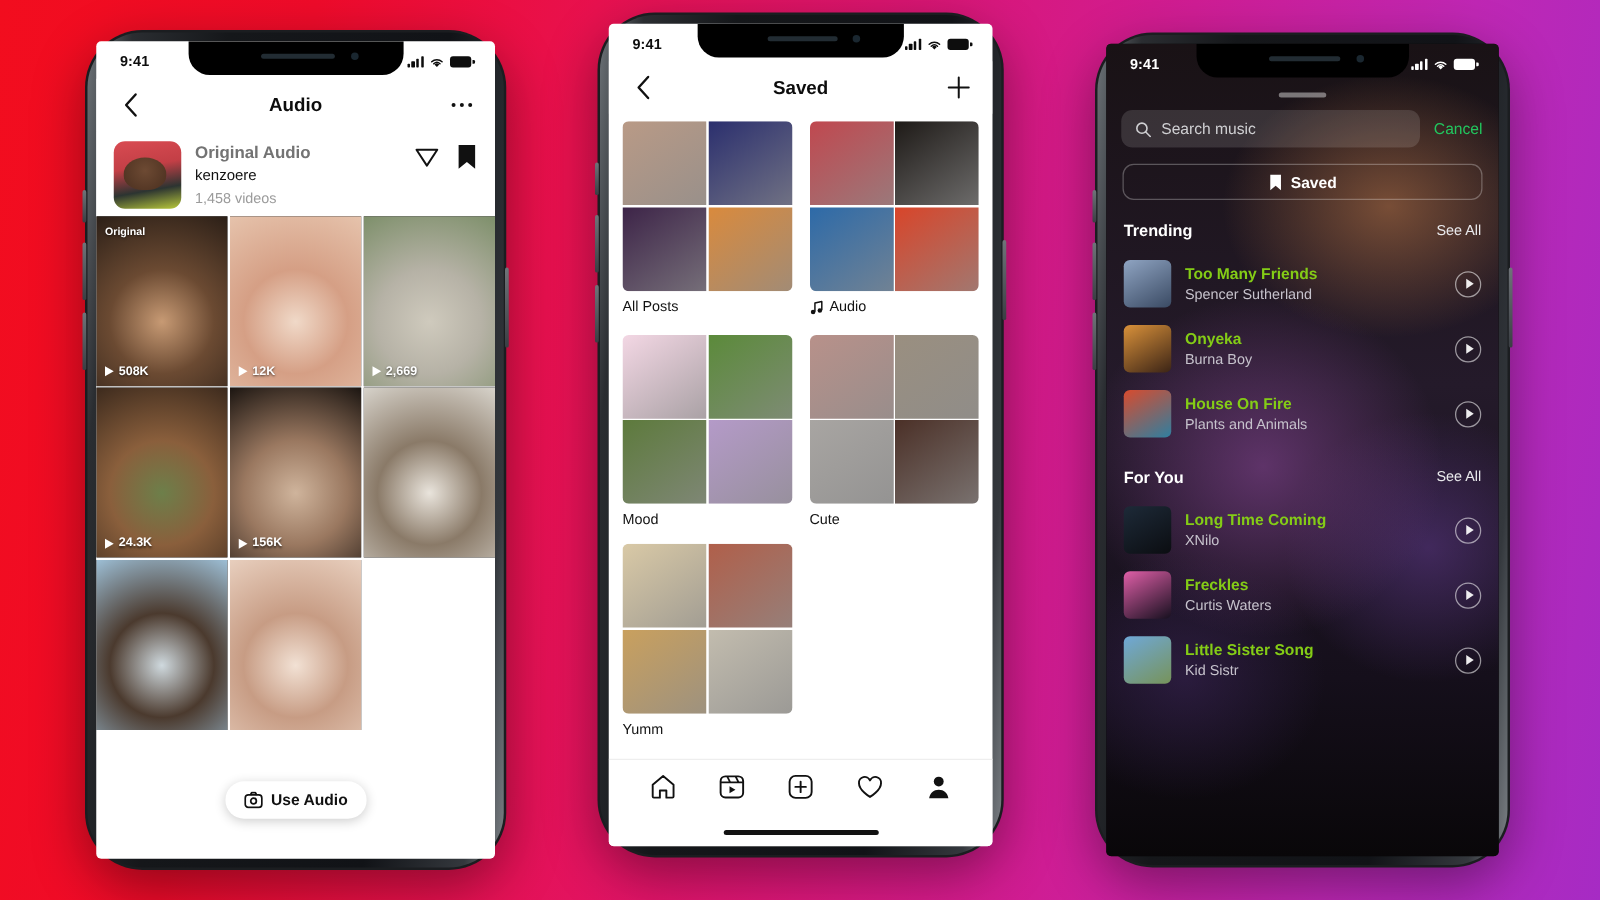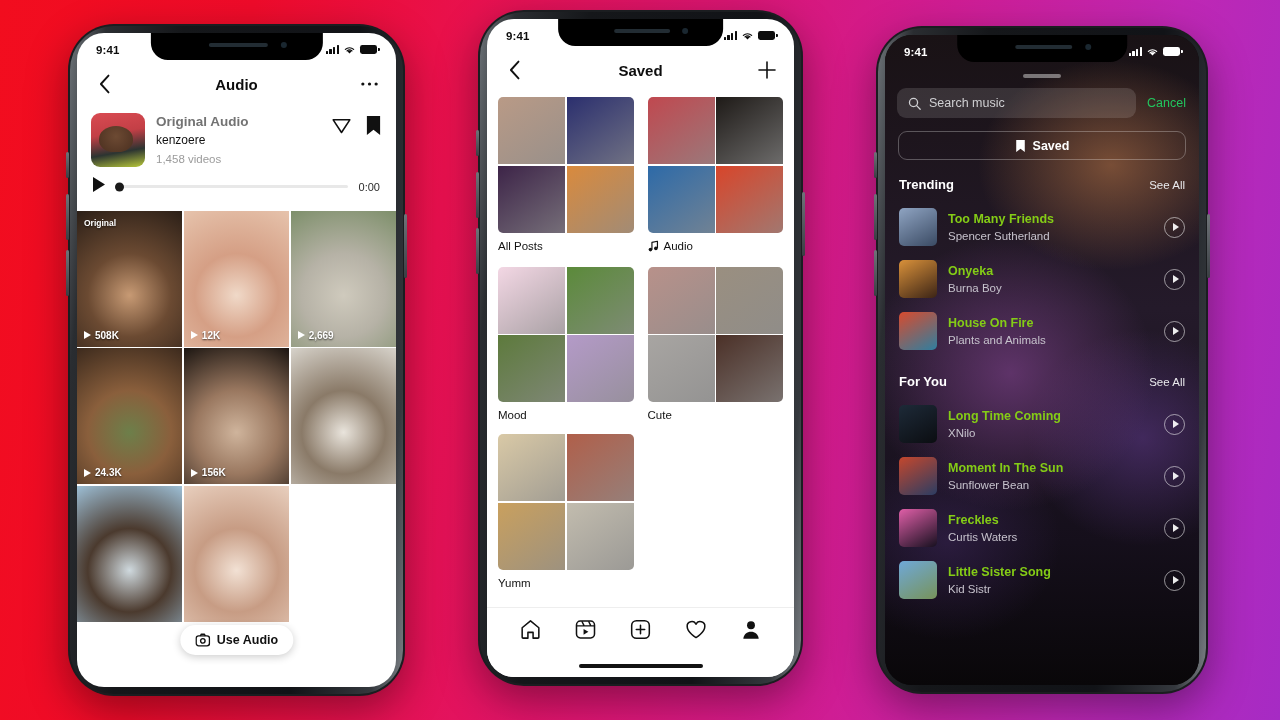--- a/index.html
+++ b/index.html
@@ -10,21 +10,21 @@
     position: relative;
   }
   .stage { position: absolute; inset: 0; }
 
   
   .phone { position: absolute; border-radius: 46px; background: #1b1d20;
            box-shadow: 0 14px 42px rgba(0,0,0,.38); padding: 9px; }
   .phone::before { content:""; position:absolute; inset:2px; border-radius:44px;
            background: linear-gradient(96deg,#6e7479 0%,#2a2d31 9%,#15171a 28%,#111317 72%,#34383d 92%,#7d8287 100%); }
   .phone .btn-side { position:absolute; background: linear-gradient(180deg,#6f7479,#3a3e43); border-radius:2px; z-index:4;}
-  .screen { position: absolute; inset: 9px; border-radius: 27px; overflow: hidden; background:#fff; z-index:3;}
+  .screen { position: absolute; inset: 9px; border-radius: 4px; overflow: hidden; background:#fff; z-index:3;}
   .notch { position:absolute; left:50%; transform:translateX(-50%); top:0;
            width:54%; height:27px; background:#000; border-radius:0 0 17px 17px; z-index:30; }
   .notch .spk { position:absolute; left:34%; top:10px; width:34%; height:4px; background:#222c33; border-radius:3px;}
   .notch .cam { position:absolute; right:21%; top:9px; width:6px; height:6px; border-radius:50%; background:#1a2730; }
 
   .statusbar { position:absolute; top:0; left:0; right:0; height:30px; display:flex;
                align-items:center; justify-content:space-between; padding:3px 19px 0; z-index:25; }
   .status-time { font-size:11.5px; font-weight:700; letter-spacing:.1px;}
   .status-right { display:flex; align-items:center; gap:4px;}
   .bars { display:flex; align-items:flex-end; gap:1.3px; height:9px;}
@@ -188,31 +188,20 @@
                   <path d="M2.5 5.5h19L12 20z" stroke="#111" stroke-width="1.8" fill="none" stroke-linejoin="round"></path>
                 </svg>
             </span>
             <span>
               <svg width="17" height="21" viewBox="0 0 18 22">
                   <path d="M2 1h14v20l-7-5.6L2 21z" fill="#111"></path>
                 </svg>
             </span>
           </div>
         </div>
-        <div class="player">
-          <span>
-            <svg width="12" height="15" viewBox="0 0 12 15">
-                <path d="M0 0 12 7.5 0 15z" fill="#111"></path>
-              </svg>
-          </span>
-          <div class="track">
-              <div class="knob"></div>
-            </div>
-          <div class="time">0:00</div>
-        </div>
       </div>
 
       <div class="vgrid" id="p1grid">
           <div class="vcell">
             <div class="shot" style="background: radial-gradient(circle at 50% 62%, rgb(199, 154, 116) 0%, rgb(107, 74, 50) 42%, rgb(43, 31, 23) 100%);"></div>
             <div class="vbadge">Original</div>
             <div class="vviews">
               <span class="tri"></span>
               <span>508K</span>
             </div>
@@ -508,30 +497,20 @@
               <div class="m-art" style="background: linear-gradient(150deg, rgb(29, 42, 56) 0%, rgb(11, 13, 17) 100%);"></div>
               <div class="m-tmeta">
                 <div class="m-tname">Long Time Coming</div>
                 <div class="m-tartist">XNilo</div>
               </div>
               <div class="m-play">
                 <i></i>
               </div>
             </div>
             <div class="m-track">
-              <div class="m-art" style="background: linear-gradient(150deg, rgb(196, 71, 45) 0%, rgb(43, 61, 99) 100%);"></div>
-              <div class="m-tmeta">
-                <div class="m-tname">Moment In The Sun</div>
-                <div class="m-tartist">Sunflower Bean</div>
-              </div>
-              <div class="m-play">
-                <i></i>
-              </div>
-            </div>
-            <div class="m-track">
               <div class="m-art" style="background: linear-gradient(150deg, rgb(224, 95, 168) 0%, rgb(22, 16, 31) 100%);"></div>
               <div class="m-tmeta">
                 <div class="m-tname">Freckles</div>
                 <div class="m-tartist">Curtis Waters</div>
               </div>
               <div class="m-play">
                 <i></i>
               </div>
             </div>
             <div class="m-track">

